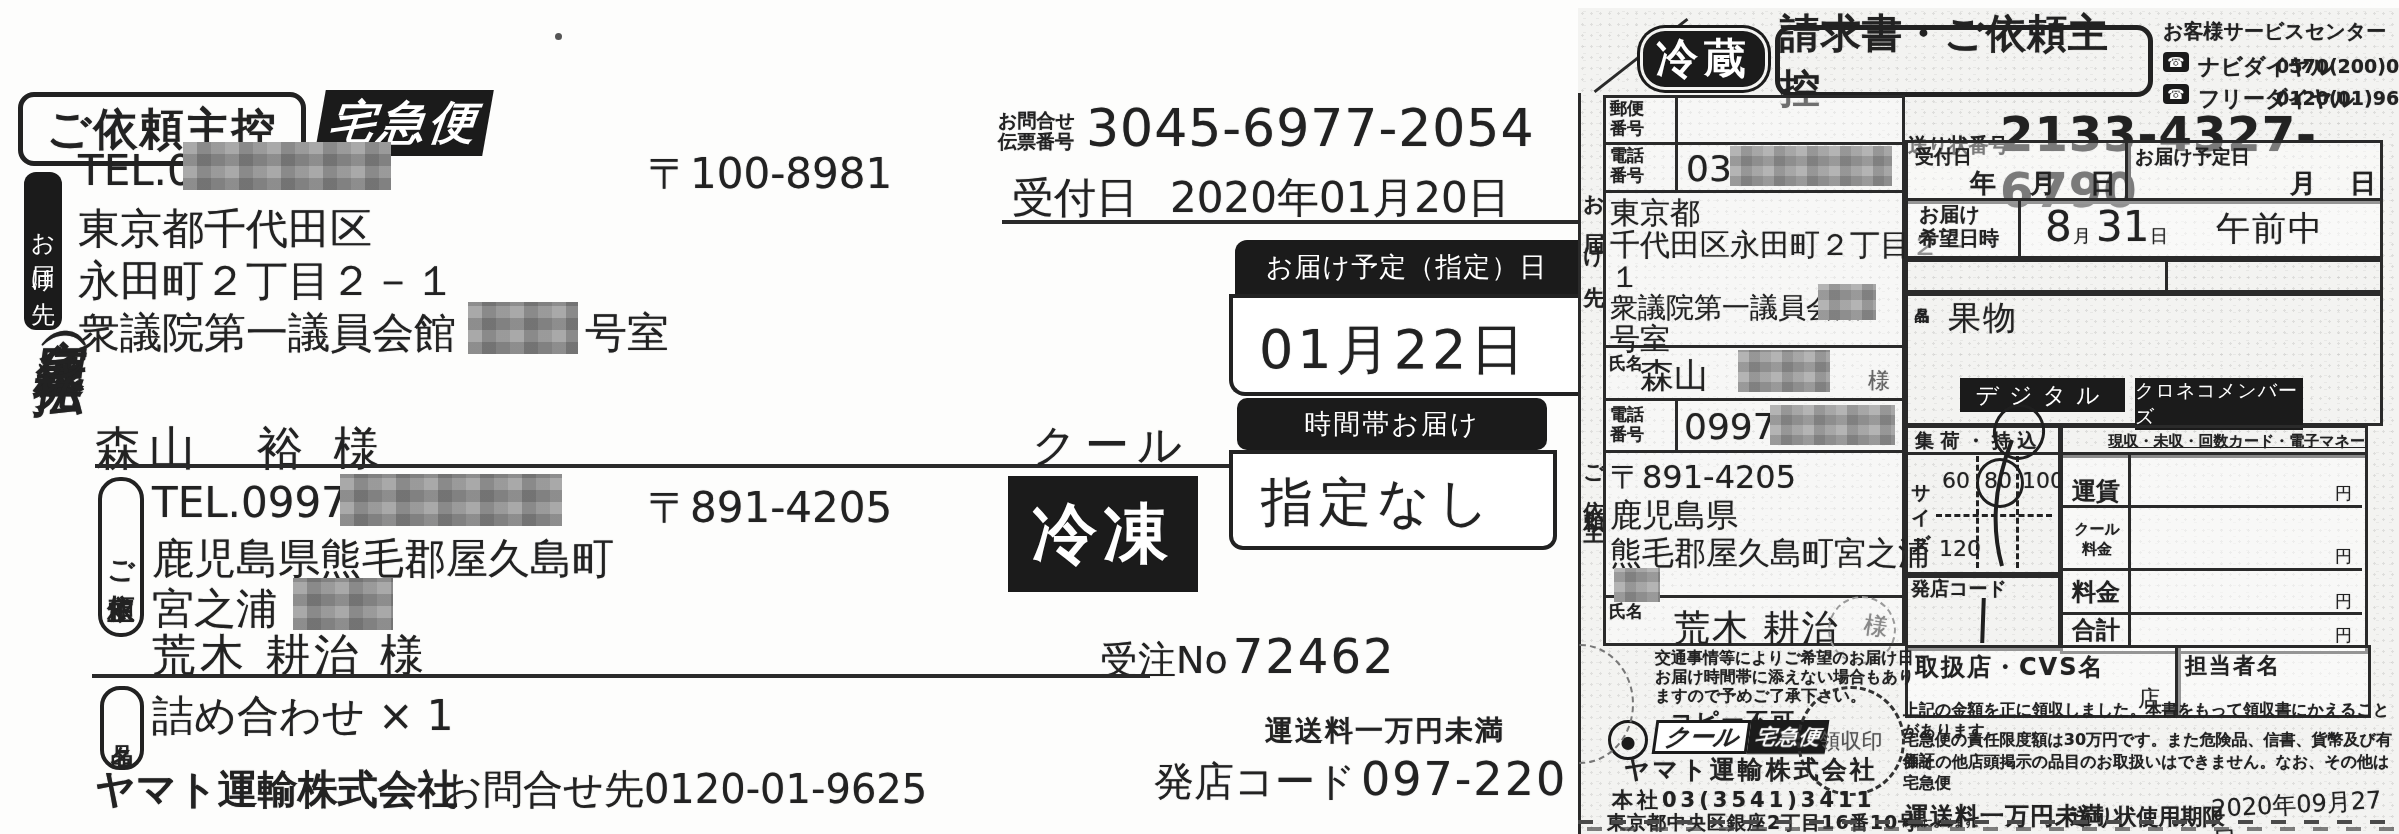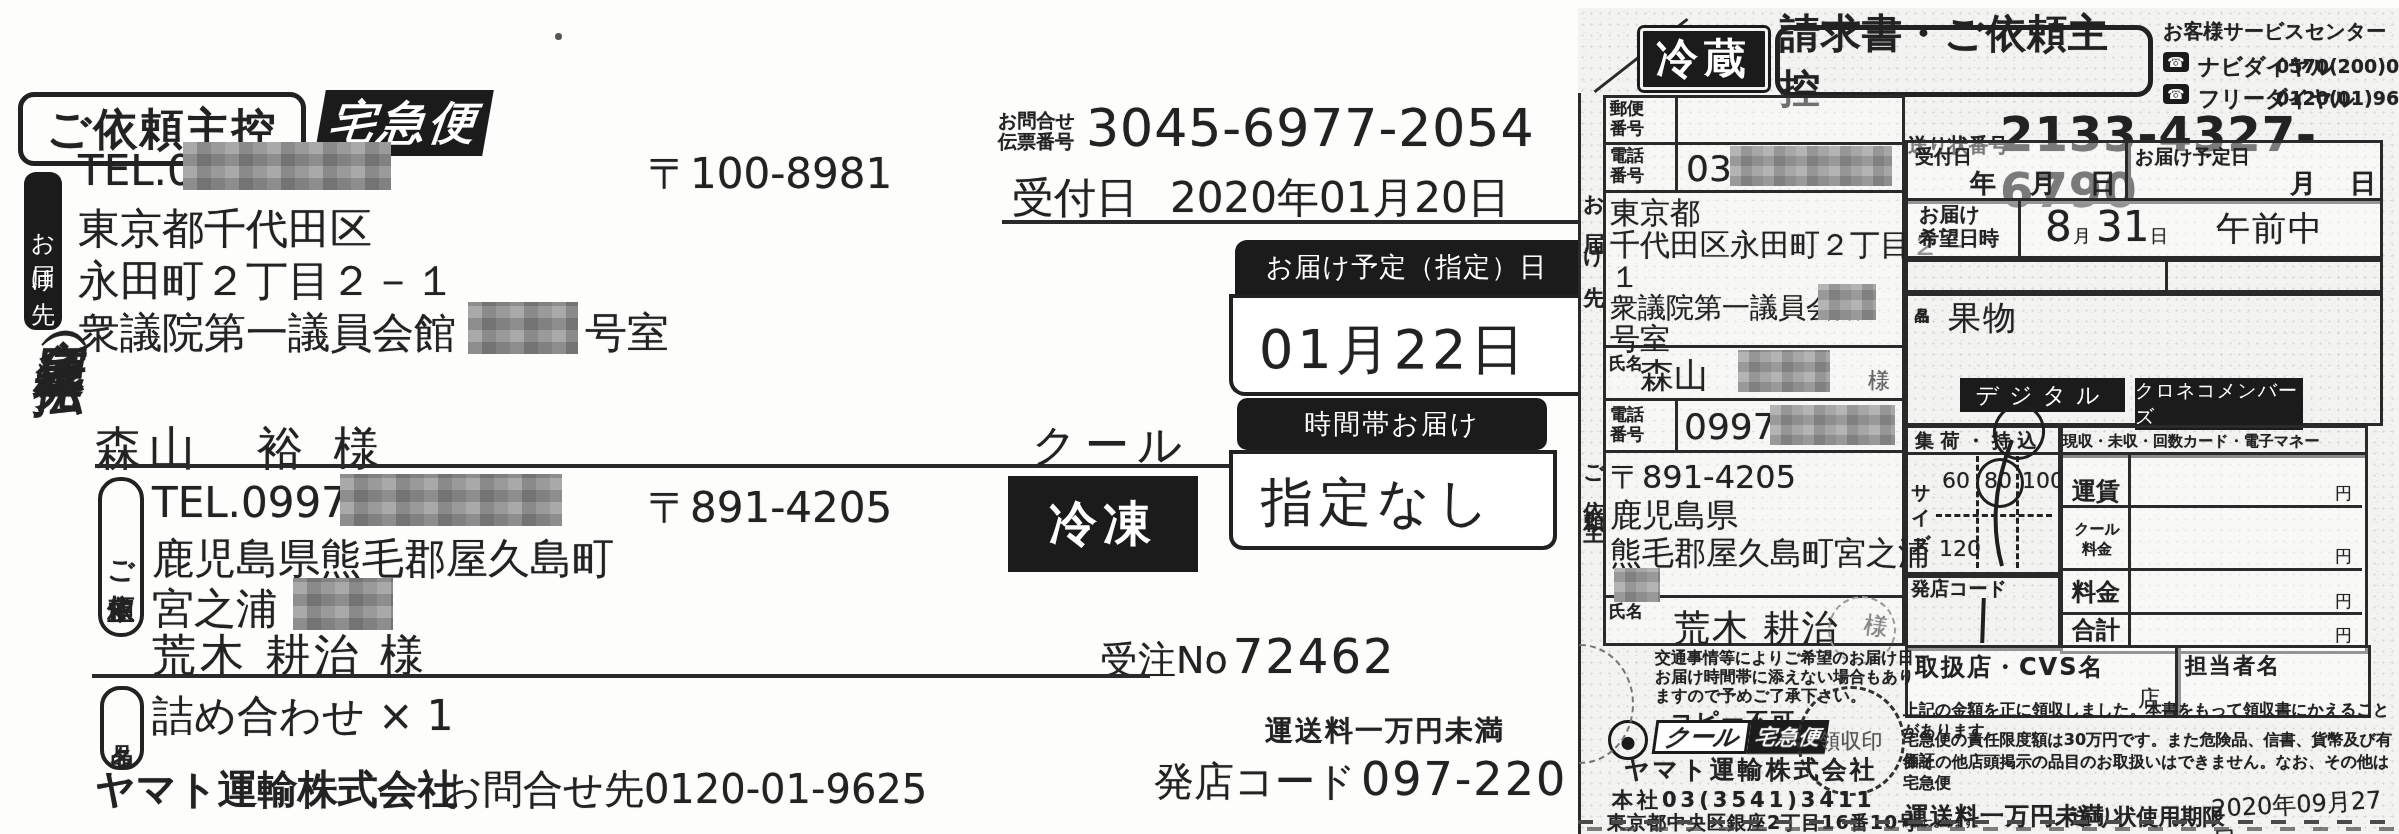--- a/index.html
+++ b/index.html
@@ -94,37 +94,37 @@
     <div class="abs box" style="left:1229px;top:294px;width:349px;height:94px;border-radius:0 0 0 16px;border-right:none;background:#fff;">
       <span class="abs scantxt" style="left:26px;top:16px;font-size:54px;letter-spacing:4px;">01月22日</span>
     </div>
 
     <div class="abs box" style="left:1229px;top:450px;width:320px;height:92px;border-radius:0 0 14px 14px;background:#fff;">
       <span class="abs scantxt" style="left:28px;top:14px;font-size:52px;letter-spacing:6px;">指定なし</span>
     </div>
     <div class="abs badge scantxt" style="left:1237px;top:398px;width:310px;height:52px;border-radius:10px;font-size:27px;letter-spacing:2px;">時間帯お届け</div>
 
     <div class="abs scantxt" style="left:1032px;top:416px;font-size:44px;letter-spacing:8px;">クール</div>
-    <div class="abs badge b scantxt" style="left:1008px;top:476px;width:190px;height:96px;font-size:48px;letter-spacing:6px;">冷凍</div>
+    <div class="abs badge b scantxt" style="left:1008px;top:476px;width:190px;height:116px;font-size:65px;letter-spacing:6px;">冷凍</div>
 
     <div class="abs b scantxt" style="left:1265px;top:712px;font-size:28px;letter-spacing:2px;filter:blur(0.5px);">運送料一万円未満</div>
     <div class="abs" style="left:1154px;top:752px;">
       <span class="scantxt" style="font-size:40px;">発店コード</span>
       <span class="scantxt" style="font-size:46px;letter-spacing:2px;">097-220</span>
     </div>
 
     <div class="abs" style="left:555px;top:33px;width:7px;height:7px;background:#555;border-radius:50%;"></div>
   </div>
 
   <div class="slip2">
 
     <div class="abs line" style="left:0;top:85px;width:3px;height:741px;"></div>
     <div class="abs line" style="left:4px;top:46px;width:118px;height:3px;transform:rotate(-38deg);"></div>
 
-    <div class="abs badge b scantxt" style="left:62px;top:20px;width:128px;height:62px;border-radius:4px;font-size:42px;letter-spacing:6px;box-shadow:0 0 0 3px #1b1b1b, inset 0 0 0 3px #f3f3f1;">冷蔵</div>
+    <div class="abs badge b scantxt" style="left:62px;top:20px;width:128px;height:62px;border-radius:25px;font-size:42px;letter-spacing:6px;box-shadow:0 0 0 3px #1b1b1b, inset 0 0 0 3px #f3f3f1;">冷蔵</div>
 
     <div class="abs box b scantxt" style="left:197px;top:17px;width:368px;height:62px;border-width:5px;border-radius:16px;font-size:40px;display:flex;align-items:center;justify-content:center;letter-spacing:1px;">請求書・ご依頼主控</div>
 
     <div class="abs b scantxt" style="left:585px;top:10px;font-size:20px;">お客様サービスセンター</div>
     <div class="abs badge" style="left:585px;top:44px;width:26px;height:20px;border-radius:4px;font-size:14px;">☎</div>
     <div class="abs b scantxt" style="left:620px;top:44px;font-size:22px;">ナビダイヤル</div>
     <div class="abs b scantxt" style="left:698px;top:47px;font-size:19px;">0570(200)000</div>
     <div class="abs badge" style="left:585px;top:76px;width:26px;height:20px;border-radius:4px;font-size:14px;">☎</div>
     <div class="abs b scantxt" style="left:620px;top:76px;font-size:22px;">フリーダイヤル</div>
     <div class="abs b scantxt" style="left:698px;top:79px;font-size:19px;">0120(01)9625</div>
@@ -203,21 +203,21 @@
     <div class="abs line" style="left:587px;top:248px;width:3px;height:34px;"></div>
     <div class="abs thin" style="left:327px;top:282px;width:472px;height:130px;"></div>
     <div class="abs vtext b scantxt" style="left:334px;top:288px;font-size:15px;">品名</div>
     <div class="abs scantxt" style="left:370px;top:288px;font-size:33px;letter-spacing:2px;">果物</div>
 
     <div class="abs badge scantxt" style="left:382px;top:370px;width:165px;height:34px;font-size:23px;letter-spacing:10px;">デジタル</div>
     <div class="abs badge scantxt" style="left:557px;top:370px;width:168px;height:52px;font-size:19px;letter-spacing:1px;">クロネコメンバーズ</div>
 
     <div class="abs thin" style="left:327px;top:417px;width:150px;height:27px;border-bottom:none;"></div>
     <div class="abs b scantxt" style="left:337px;top:420px;font-size:19px;">集 荷 ・ 持 込</div>
-    <div class="abs thin" style="left:482px;top:417px;width:302px;height:27px;display:flex;align-items:center;justify-content:flex-start;">
+    <div class="abs thin" style="left:482px;top:417px;width:302px;height:27px;display:flex;align-items:center;justify-content:flex-end;text-decoration:underline;">
       <span class="b scantxt" style="font-size:15px;">現収・未収・回数カード・電子マネー</span>
     </div>
 
     <div class="abs thin" style="left:327px;top:444px;width:150px;height:120px;"></div>
     <div class="abs vtext b scantxt" style="left:331px;top:462px;font-size:19px;letter-spacing:3px;">サイズ</div>
     <div class="abs" style="left:398px;top:448px;width:0;height:112px;border-left:3px dashed #222;"></div>
     <div class="abs" style="left:438px;top:448px;width:0;height:112px;border-left:3px dashed #222;"></div>
     <div class="abs" style="left:358px;top:506px;width:116px;height:0;border-top:3px dashed #222;"></div>
     <span class="abs scantxt" style="left:364px;top:460px;font-size:22px;">60</span>
     <span class="abs scantxt" style="left:406px;top:460px;font-size:22px;">80</span>

